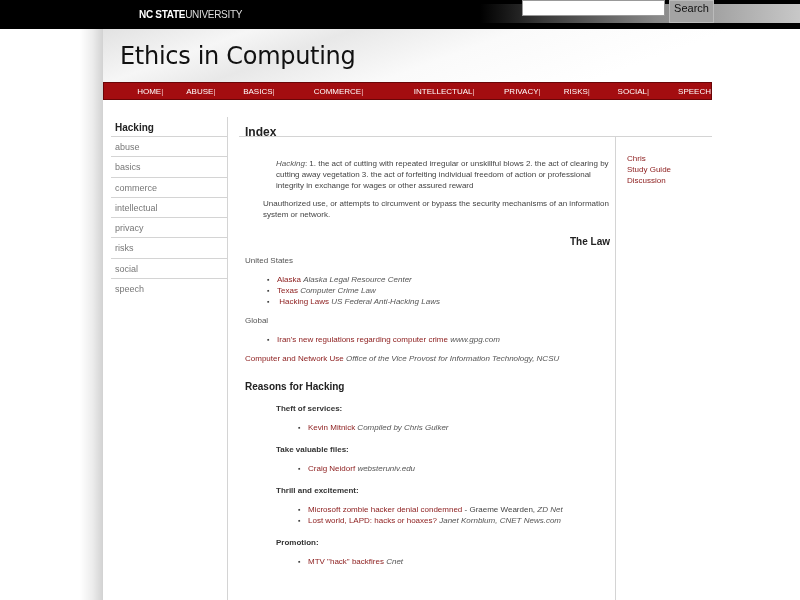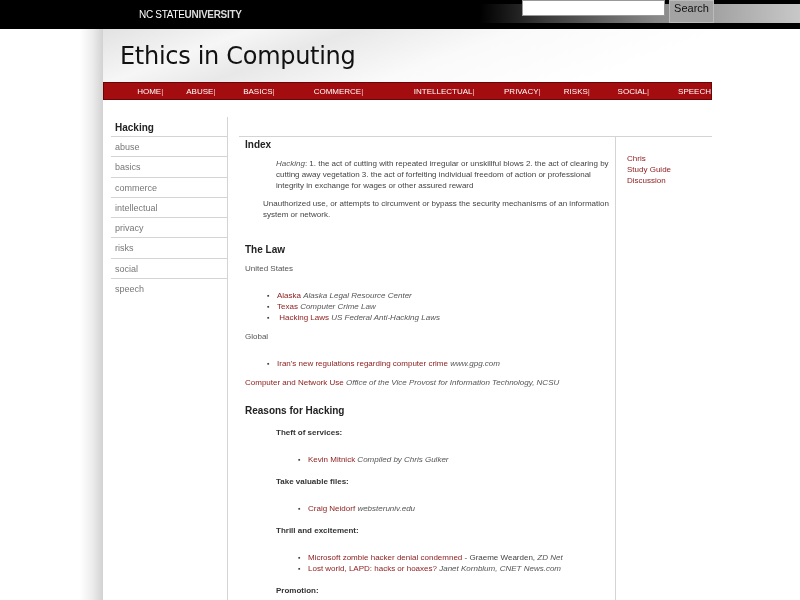--- a/index.html
+++ b/index.html
@@ -12,22 +12,22 @@
     background: #000;
   }
   .topbar .grad {
     position: absolute; left: 480px; top: 4px; width: 320px; height: 19px;
     background: linear-gradient(to right, #000 0%, #3a3a3a 20%, #888 55%, #c8c8c8 100%);
   }
   .brand {
     position: absolute; left: 106px; top: 9px; color: #fff;
     font-family: "Liberation Sans", sans-serif; font-size: 10px; letter-spacing: -0.3px;
   }
-  .brand b { font-weight: normal; padding-left: 33px; }
-  .brand span { font-weight: bold; color: #ddd; text-align: center; }
+  .brand b { font-weight: bold; padding-left: 33px; }
+  .brand span { font-weight: normal; color: #ddd; text-align: center; }
   .search-input {
     position: absolute; left: 522px; top: 0; width: 143px; height: 16px;
     border: 1px solid #999; background: #fff; font-size: 11px; padding: 0 3px;
     font-family: "Liberation Sans", sans-serif;
   }
   .search-btn {
     position: absolute; left: 669px; top: 0; width: 45px; height: 23px;
     background: #a3a3a3; border: 1px solid #bbb; font-size: 11px; color: #111;
     font-family: "Liberation Sans", sans-serif; line-height: 15px; text-align: center;
   }
@@ -71,42 +71,42 @@
     border-bottom: 1px solid #d4d4d4;
   }
   .sidebar-item {
     font-size: 9px; color: #777; height: 20.3px; line-height: 20px; padding-left: 4px;
     border-bottom: 1px solid #d4d4d4; cursor: pointer;
   }
   .sidebar-item:last-child { border-bottom: none; }
 
   
   .index-head {
-    position: absolute; left: 142px; top: 110px; font-size: 10px; font-weight: bold; color: #222;
+    position: absolute; left: 142px; top: 96px; font-size: 12px; font-weight: bold; color: #222;
   }
   .index-rule {
     position: absolute; left: 136px; top: 107px; width: 473px; height: 1px; background: #d4d4d4;
   }
 
   
   .right-col {
     position: absolute; left: 512px; top: 108px; width: 1px; height: 463px; background: #d4d4d4;
   }
   .right-links { position: absolute; left: 524px; top: 124px; }
   .right-links a { display: block; font-size: 8px; color: #8b1a1a; line-height: 11px; text-decoration: none; }
 
   
   .main { position: absolute; left: 142px; top: 129px; width: 365px; font-size: 8px; color: #444; }
   .def { margin-left: 31px; line-height: 11px; }
   .def2 { margin-left: 18px; margin-top: 7px; line-height: 11px; }
   h3 { font-size: 10px; font-weight: bold; color: #222; }
-  .h-law { margin-top: 24px; }
+  .h-law { margin-top: 16px; text-align: right; }
   .h-reasons { margin-top: 18px; }
   .label { margin-top: 9px; color: #555; }
-  ul { list-style: none; margin-top: 17px; }
+  ul { list-style: none; margin-top: 9px; }
   ul li { position: relative; padding-left: 10px; line-height: 11px; margin-left: 22px; }
   ul li::before { content: "\25AA"; position: absolute; left: 0; top: 0; font-size: 7px; color: #444; }
   ul.l2 li { margin-left: 53px; }
   a.lk { color: #8b1a1a; text-decoration: none; cursor: pointer; }
   i { font-style: italic; color: #555; }
   .sub { margin-left: 31px; margin-top: 12px; font-weight: bold; color: #333; font-size: 8px; }
   .cnu { margin-top: 9px; }
 </style>
 </head>
 <body>

